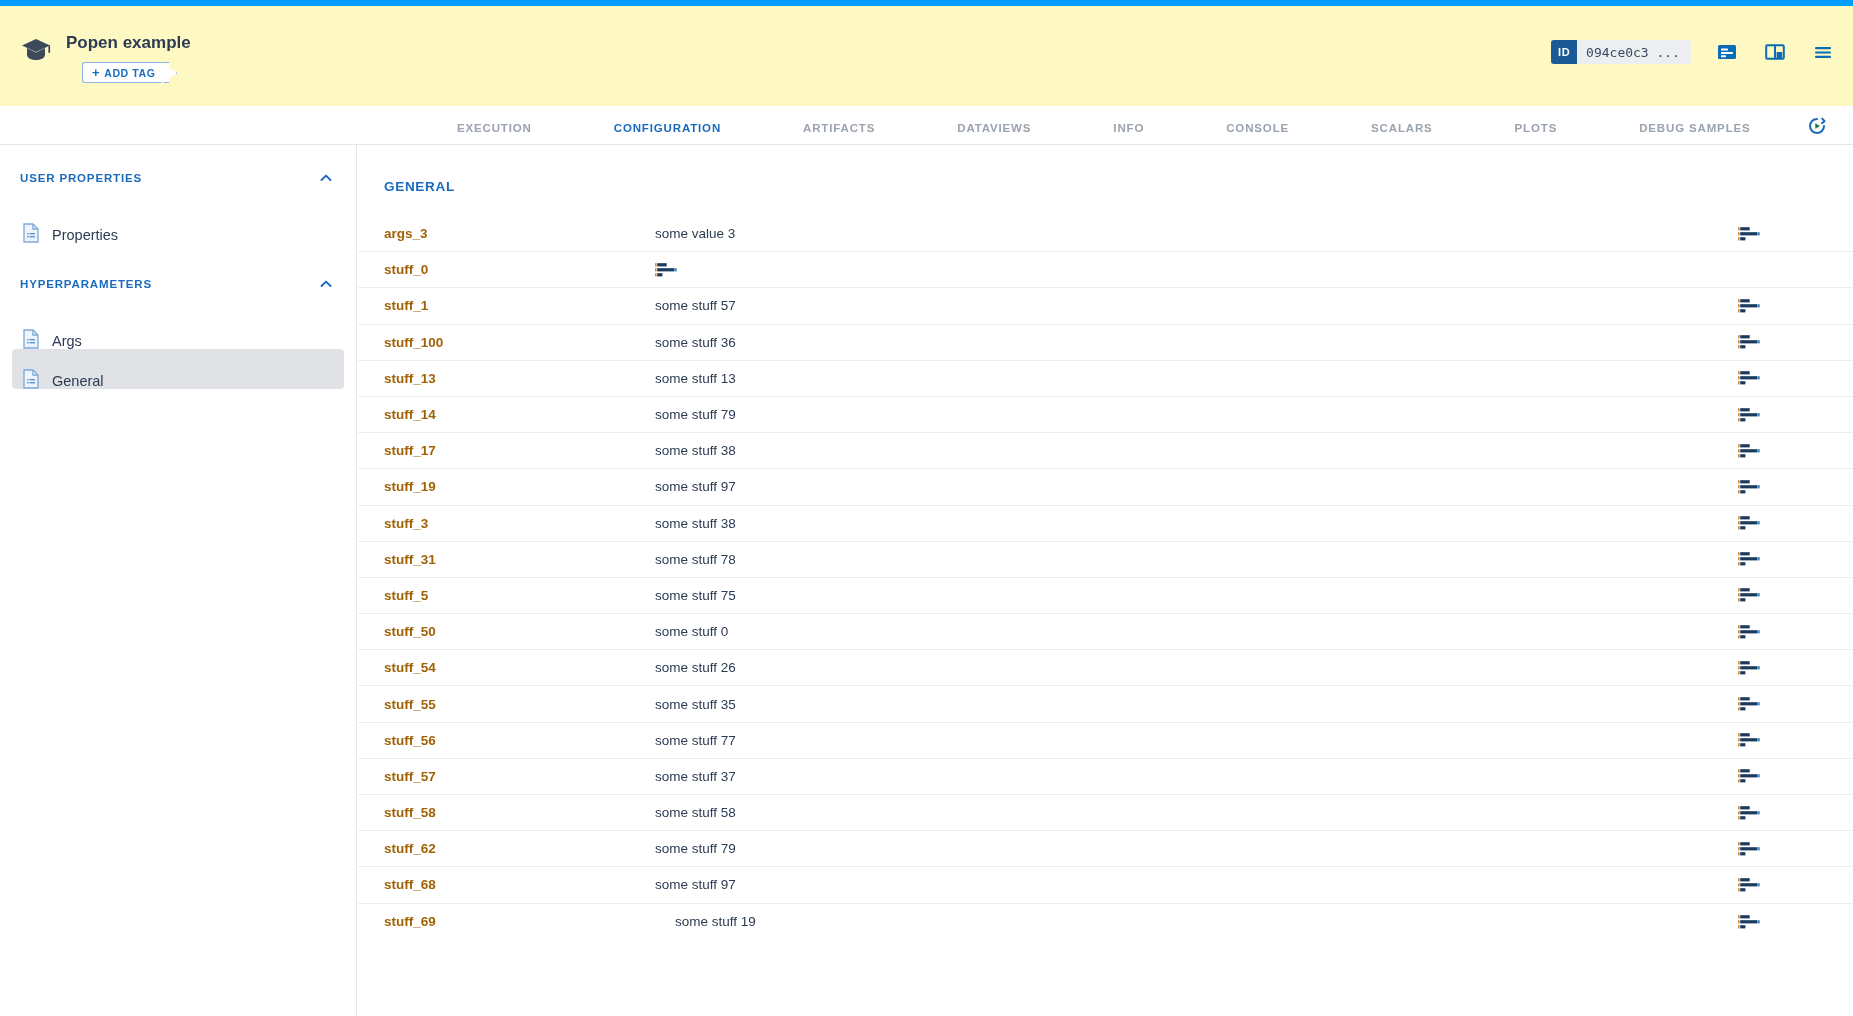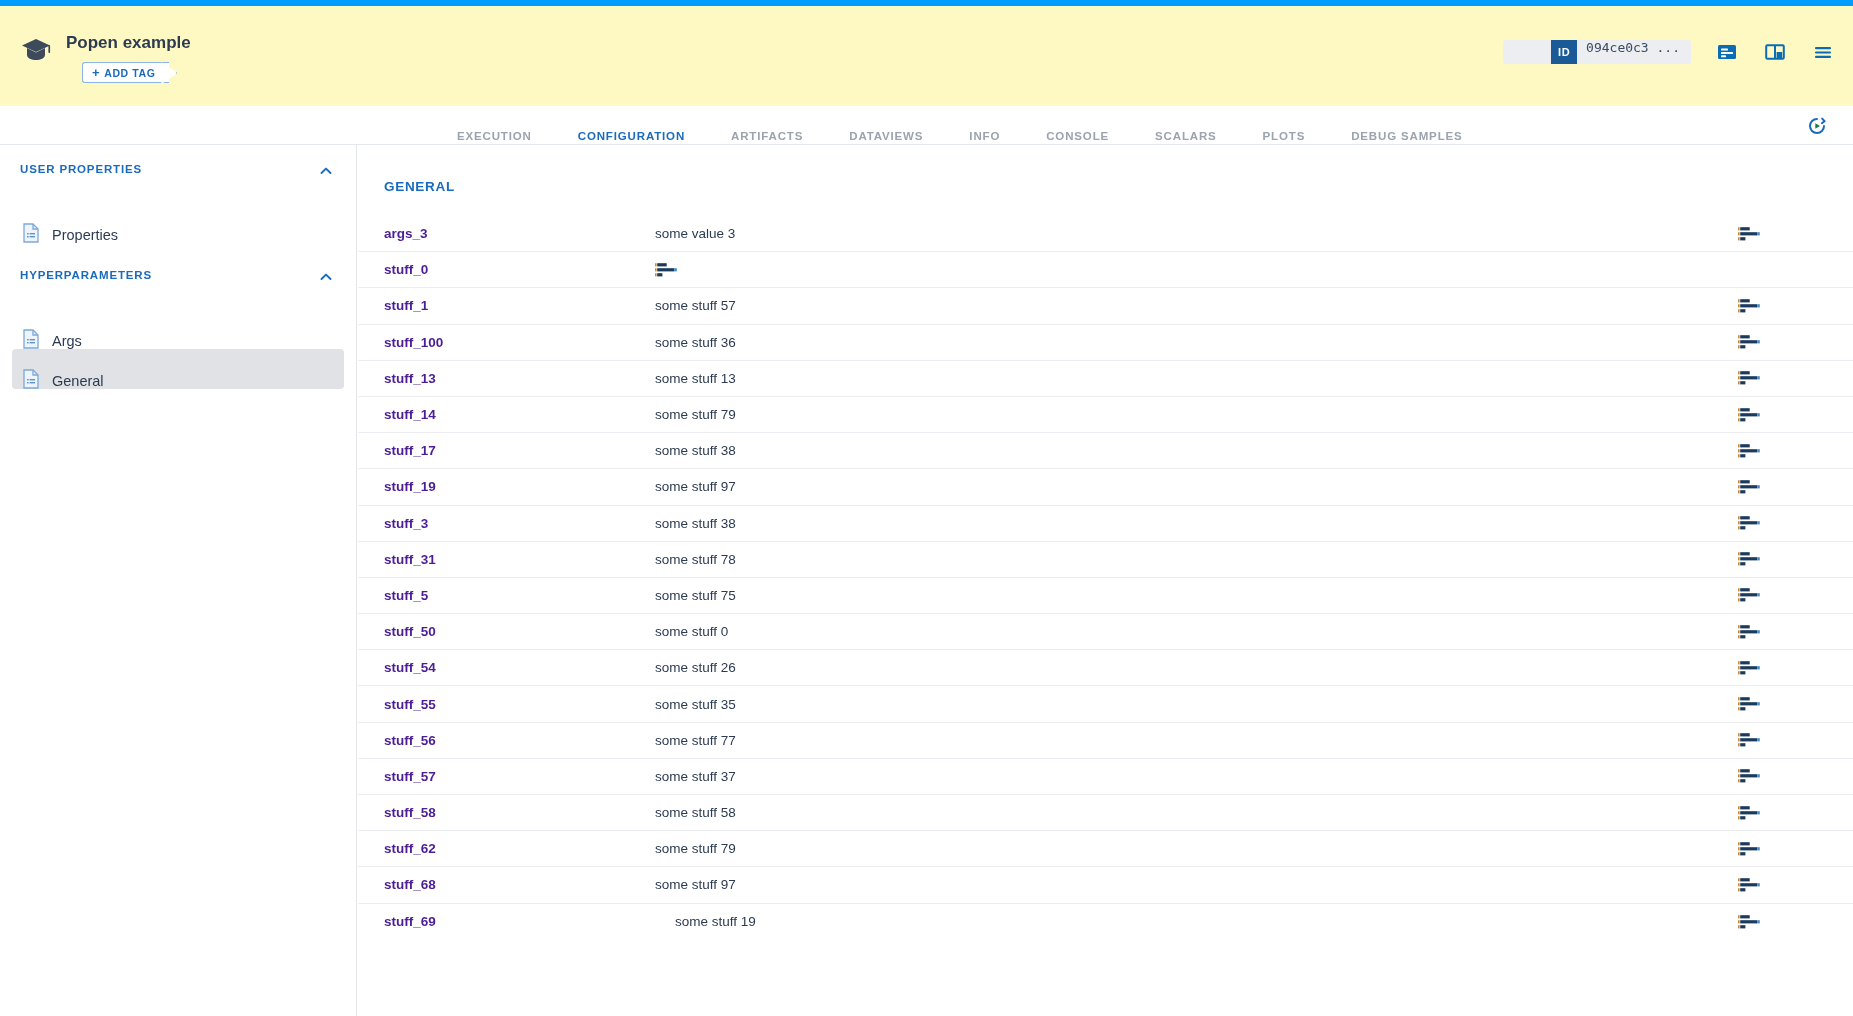--- a/index.html
+++ b/index.html
@@ -65,22 +65,22 @@
     clip-path: polygon(0 0, 100% 50%, 0 100%);
     transform: skewX(0deg);
   }
   .add-tag .plus { font-size: 13px; margin-right: 4px; font-weight: bold; }
 
   .header-right {
     position: absolute; right: 18px; top: 34px;
     display: flex; align-items: center; gap: 24px;
   }
   .id-badge {
-    display: flex; align-items: flex-start; height: 24px;
-    background: #eceef1; border-radius: 3px; overflow: hidden; padding-left: 48px;
+    display: flex; align-items: center; height: 24px;
+    background: #eceef1; border-radius: 3px; overflow: hidden;
   }
   .id-badge .id-label {
     background: #1a5a96; color: #fff;
     font-size: 11px; font-weight: bold; letter-spacing: 0.5px;
     padding: 0 7px; height: 24px;
     display: flex; align-items: center;
   }
   .id-badge .id-value {
     color: #3a4a60; font-size: 13px;
     font-family: "DejaVu Sans Mono", monospace;
@@ -89,22 +89,22 @@
   .hicon { width: 24px; height: 24px; cursor: pointer; }
 
   
   .tabbar {
     position: absolute; top: 106px; left: 0;
     width: 1853px; height: 39px;
     background: #ffffff;
     border-bottom: 1px solid #e3e6ea;
   }
   .tabs {
-    position: absolute; left: 434px; top: 12px;
-    display: flex; height: 39px; align-items: stretch;
+    position: absolute; left: 434px; top: 4px;
+    display: flex; height: 39px; align-items: stretch; gap: 36px;
   }
   .tab {
     display: flex; align-items: center; justify-content: center;
     padding: 0 23px;
     font-size: 11.5px; font-weight: bold; letter-spacing: 0.85px;
     color: #9aa3ae; white-space: nowrap; cursor: pointer;
     border-bottom: 3px solid transparent;
   }
   .tab.active { color: #1a6bbd; border-bottom-color: #1a6bbd; }
   .refresh-btn {
@@ -114,21 +114,21 @@
 
   
   .sidebar {
     position: absolute; top: 145px; left: 0;
     width: 357px; height: 871px;
     background: #ffffff;
     border-right: 1px solid #e3e6ea;
     padding-top: 18px;
   }
   .side-section {
-    display: flex; justify-content: space-between;
+    display: flex; align-items: center; justify-content: space-between;
     padding: 0 22px 0 20px; height: 30px; cursor: pointer;
   }
   .side-section-label {
     color: #1a6bbd; font-size: 11.5px; font-weight: bold;
     letter-spacing: 0.85px;
   }
   .chev { width: 16px; height: 16px; }
   .side-item {
     display: flex; align-items: flex-end;
     height: 40px; margin: 0 12px;
@@ -158,21 +158,21 @@
   .table { margin-top: 22px; }
   .row {
     display: flex; align-items: center;
     height: 36.2px;
     border-bottom: 1px solid #ececf2;
     padding-left: 26px; padding-right: 0;
   }
   .row:last-child { border-bottom: none; gap: 20px; }
   .cell-key {
     width: 271px; flex: none;
-    font-size: 13.5px; font-weight: bold; color: #4c1d95;
+    font-size: 13.5px; font-weight: bold; color: #a16207;
     overflow: hidden; text-overflow: ellipsis; white-space: nowrap;
   }
   .cell-val {
     flex: 1;
     font-size: 13.5px; color: #2c3b52; font-weight: normal;
     overflow: hidden; text-overflow: ellipsis; white-space: nowrap;
   }
   .cell-action {
     width: 115px; flex: none;
     display: flex; align-items: center;

